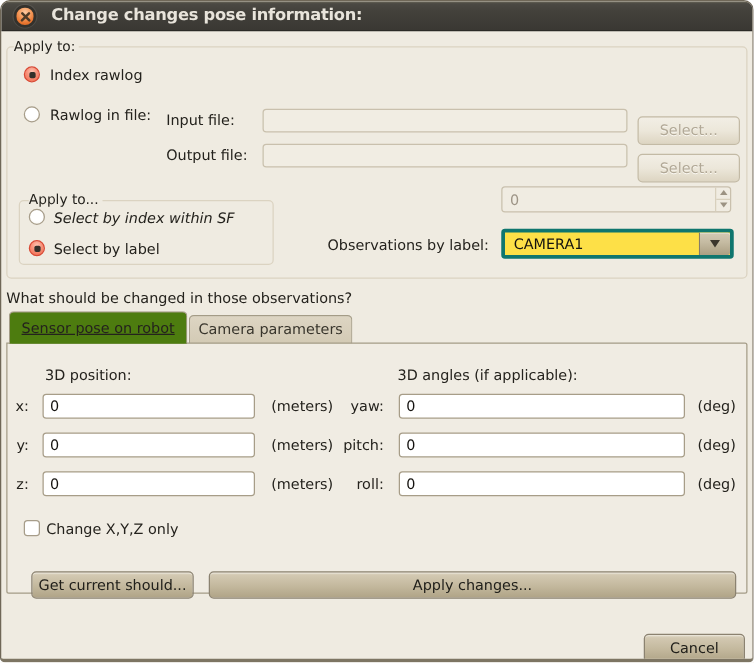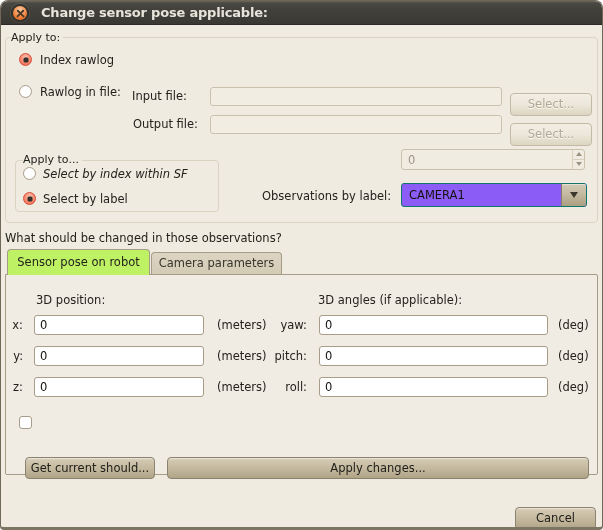--- a/index.html
+++ b/index.html
@@ -70,60 +70,60 @@
   .spin .spin-val { position:absolute; left:6px; top:50%; transform:translateY(-50%); font-size:11.5px; color:#9d9486; }
   .spin .spin-btns { position:absolute; right:0; top:0; bottom:0; width:12px; border-left:1px solid #d8d0bd; }
   .spin .spin-up, .spin .spin-dn { position:absolute; left:0; right:0; height:50%; }
   .spin .spin-up { top:0; border-bottom:1px solid #d8d0bd; }
   .spin .spin-dn { bottom:0; }
   .arr-up { position:absolute; left:50%; top:50%; transform:translate(-50%,-50%);
     width:0; height:0; border-left:3.5px solid transparent; border-right:3.5px solid transparent; border-bottom:4.5px solid #9c9383; }
   .arr-dn { position:absolute; left:50%; top:50%; transform:translate(-50%,-50%);
     width:0; height:0; border-left:3.5px solid transparent; border-right:3.5px solid transparent; border-top:4.5px solid #9c9383; }
 
-  .combo { position:absolute; background:#8b5cf6; border:1px solid #0f766e; border-radius:3px; }
+  .combo { position:absolute; background:#fde047; border:3px solid #0f766e; border-radius:3px; }
   .combo .combo-val { position:absolute; left:7px; top:50%; transform:translateY(-50%); font-size:11.5px; color:#14120f; }
   .combo .combo-btn { position:absolute; right:0; top:0; bottom:0; width:25px;
     background:linear-gradient(180deg,#d3cab5 0%,#c4baa1 45%,#ab9f82 100%);
     border-left:1px solid #857c69; border-radius:0 2px 2px 0;
     box-shadow:inset 0 1px 0 rgba(255,255,255,0.4); }
   .combo .arr-combo { position:absolute; left:50%; top:50%; transform:translate(-50%,-50%);
     width:0; height:0; border-left:4.5px solid transparent; border-right:4.5px solid transparent; border-top:6px solid #3c372d; }
 
   .tab { position:absolute; border:1px solid #a49c87; border-bottom:none; border-radius:4px 4px 0 0; font-size:11.5px; text-align:center; }
-  .tab.active { background:#bef264; z-index:3; color:#24221d; }
+  .tab.active { background:#4d7c0f; z-index:3; color:#24221d;text-decoration:underline; }
   .tab.inactive { background:linear-gradient(180deg,#ddd5c3 0%,#d2c9b3 100%); z-index:1; color:#38352c; }
   .panel { position:absolute; background:#f0ece3; border:1px solid #a49c87; border-radius:0 2px 2px 2px; z-index:2; }
 
   .checkbox { position:absolute; width:13px; height:13px; background:#ffffff; border:1px solid #a79d8a; border-radius:3px; }
 </style>
 </head>
 <body>
 
 <div class="window">
 
   <div class="titlebar">
     <div class="close-btn">
       <div class="close-x"></div>
     </div>
-    <div class="title-text">Change sensor pose applicable:</div>
+    <div class="title-text">Change changes pose information:</div>
   </div>
 
   <fieldset class="gtk-frame" style="left:4px; top:36px; width:593px; height:186px;"></fieldset>
   <div class="frame-label" style="left:10px; top:30px;">Apply to:</div>
 
   <div class="radio on" style="left:18px; top:52px;">
       <span class="dot"></span>
     </div>
   <div class="lbl" style="left:39px; top:52px;">Index rawlog</div>
 
   <div class="radio off" style="left:18px; top:84px;"></div>
   <div class="lbl" style="left:39px; top:84px;">Rawlog in file:</div>
 
-  <div class="lbl" style="left:120px; top:88px; width:77px; text-align:center;">Input file:</div>
+  <div class="lbl" style="left:132px; top:88px; width:77px; text-align:left;">Input file:</div>
   <div class="txt disabled" style="left:209px; top:86px; width:292px; height:19px;">
     <input type="text" disabled="" value="" style="">
   </div>
   <div class="btn disabled" style="left:509px; top:81px; width:82px; height:23px; line-height:21px;">
     <span class="btn-label">Select...</span>
   </div>
 
   <div class="lbl" style="left:120px; top:116px; width:77px; text-align:right;">Output file:</div>
   <div class="txt disabled" style="left:209px; top:114px; width:292px; height:19px;">
     <input type="text" disabled="" value="" style="">
@@ -203,20 +203,21 @@
     <input type="text" value="0" style="">
   </div>
   <div class="lbl" style="left:216px; top:379px; z-index:4;">(meters)</div>
   <div class="lbl" style="left:260px; top:379px; width:46px; text-align:right; z-index:4;">roll:</div>
   <div class="txt enabled" style="left:318px; top:376px; width:229px; height:20px; z-index:4;">
     <input type="text" value="0" style="">
   </div>
   <div class="lbl" style="left:557px; top:379px; z-index:4;">(deg)</div>
 
   <div class="checkbox" style="left:18px; top:415px; z-index:4;"></div>
+  <div class="lbl" style="left:36px; top:415px; z-index:4;">Change X,Y,Z only</div>
 
   <div class="btn" style="left:24px; top:445px; width:130px; height:22px; line-height:20px; z-index:4;">
     <span class="btn-label">Get current should...</span>
   </div>
   <div class="btn" style="left:514px; top:495px; width:81px; height:23px; line-height:21px;">
     <span class="btn-label">Cancel</span>
   </div>
 
   <div class="btn" style="left:166px; top:445px; width:422px; height:22px; line-height:20px; z-index:4;">
     <span class="btn-label">Apply changes...</span>

